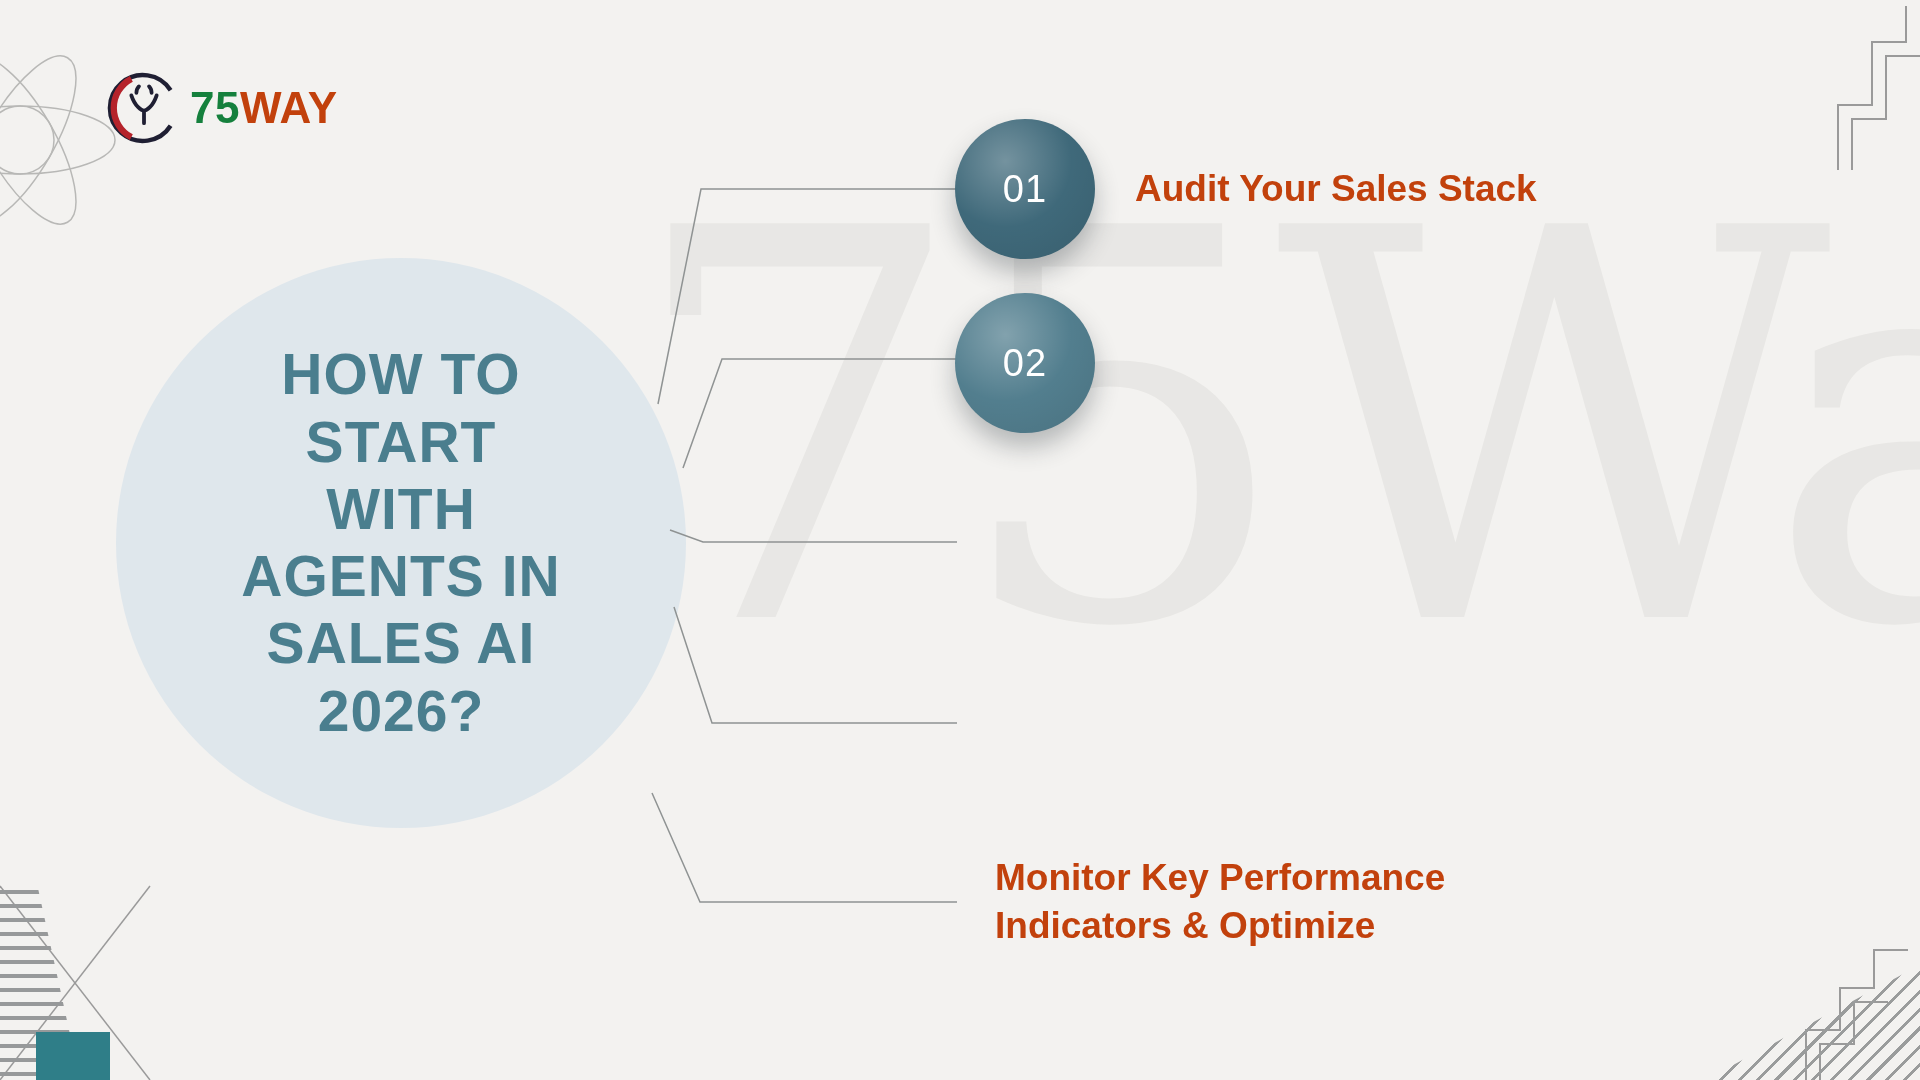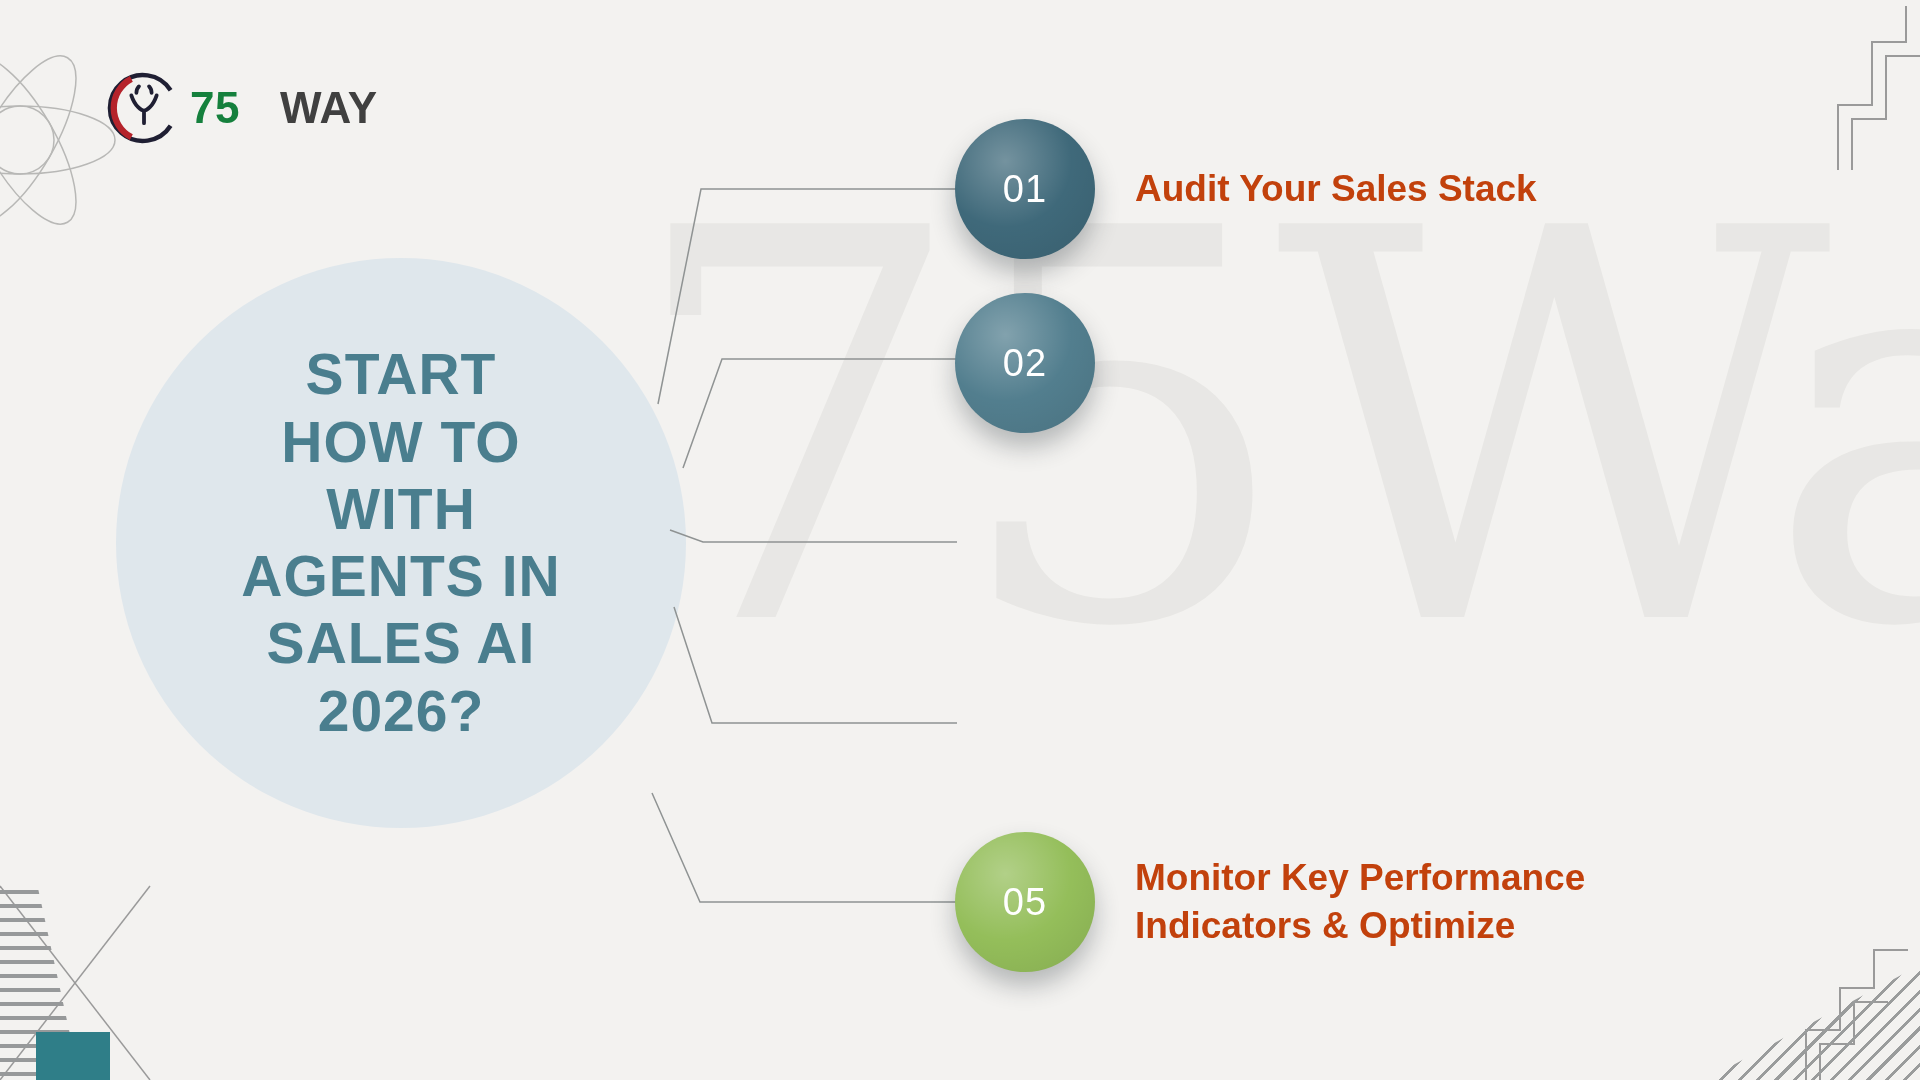--- a/index.html
+++ b/index.html
@@ -40,21 +40,21 @@
   .step-number{color:#ffffff;font-size:38px;font-weight:normal;letter-spacing:1px;}
   .step-label{
     margin-left:40px;font-size:37px;font-weight:bold;color:#c2410c;
     white-space:pre-line;line-height:1.3;
   }
   
   .logo{position:absolute;left:106px;top:70px;display:flex;align-items:center;gap:8px;}
   .logo-icon{width:76px;height:76px;}
   .logo-text{font-size:44px;font-weight:bold;letter-spacing:0.5px;line-height:1;}
   .logo-75{color:#15803d;}
-  .logo-way{color:#404040;margin-left:40px;}
+  .logo-way{color:#c2410c;}
   
   .orn-flower{position:absolute;left:-45px;top:-20px;pointer-events:none;}
   .ornaments{position:absolute;left:0;top:0;pointer-events:none;}
   .stripes-bl{
     position:absolute;left:0;top:890px;width:80px;height:190px;
     background:repeating-linear-gradient(to bottom,#97999a 0 4px,transparent 4px 14px);
     clip-path:polygon(0 0,48% 0,100% 100%,0 100%);
   }
   .teal-square{position:absolute;left:36px;top:1032px;width:74px;height:48px;background:#2f7e88;}
   .hatch-br{
@@ -92,22 +92,22 @@
       <line x1="0" y1="1080" x2="150" y2="886" stroke-width="1.5"></line>
     </g>
   </svg>
 
   <div class="stripes-bl"></div>
   <div class="teal-square"></div>
   <div class="hatch-br"></div>
 
   <div class="big-circle"></div>
   <div class="title-block" style="color: rgb(74, 126, 142);">
+    <div class="title-line">HOW TO</div>
     <div class="title-line">START</div>
-    <div class="title-line">HOW TO</div>
     <div class="title-line">WITH</div>
     <div class="title-line">AGENTS IN</div>
     <div class="title-line">SALES AI</div>
     <div class="title-line">2026?</div>
   </div>
 
   <svg class="connectors" width="1920" height="1080" viewBox="0 0 1920 1080">
     <g fill="none" stroke-width="1.5">
       <polyline points="658,404 701,189 957,189" stroke="#8f9393"></polyline>
       <polyline points="683,468 722,359 957,359" stroke="#8f9393"></polyline>
@@ -126,23 +126,20 @@
 
   <div class="step s2">
     <div class="step-circle" style="background-color: rgb(82, 126, 142);">
       <span class="step-number">02</span>
     </div>
   </div>
 
 
 
   <div class="step s5">
-    <div class="step-circle" style="background-color: rgb(148, 190, 90);">
-      <span class="step-number">05</span>
-    </div>
     <div class="step-label">Monitor Key Performance
 Indicators &amp; Optimize</div>
   </div>
 
   <div class="logo">
     <svg class="logo-icon" viewBox="0 0 60 60">
       <path d="M51 16 A26 26 0 1 0 51 44" fill="none" stroke="#1f1f33" stroke-width="3.5"></path>
       <path d="M20 7 A26 26 0 0 0 20 53" fill="none" stroke="#b5232b" stroke-width="5"></path>
       <path d="M20 20 c3 9 8 12 10 12 c2 0 7 -3 10 -12 M30 32 v10 M24 18 c0 -3 2 -5 2 -5 M36 18 c0 -3 -2 -5 -2 -5" fill="none" stroke="#1f1f33" stroke-width="3" stroke-linecap="round"></path>
     </svg>

